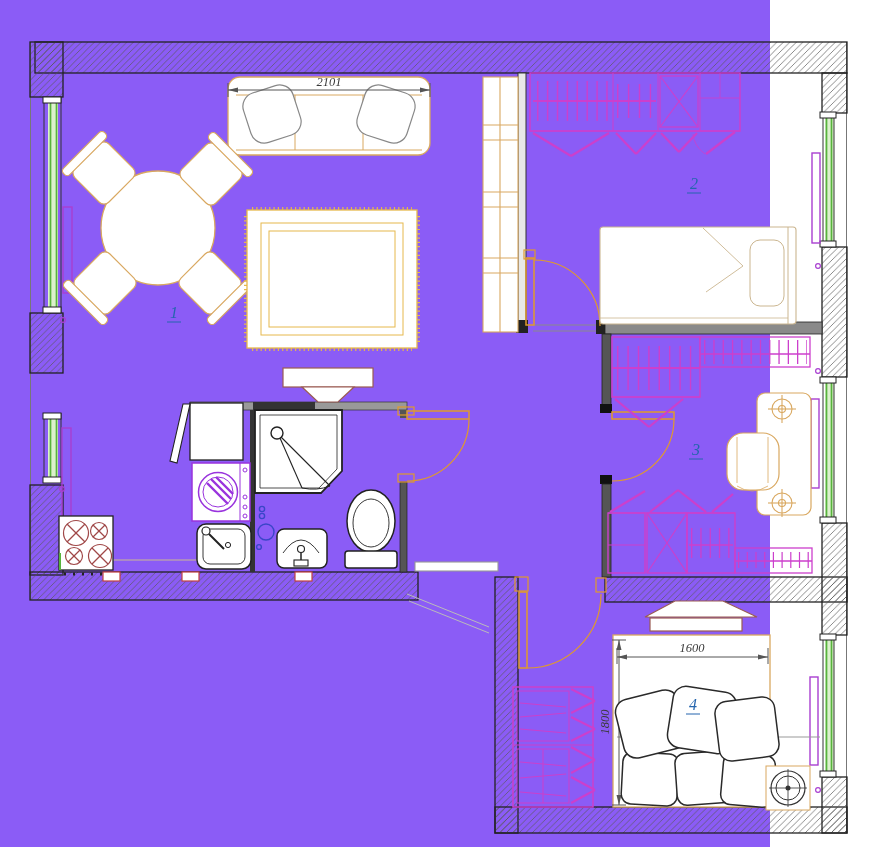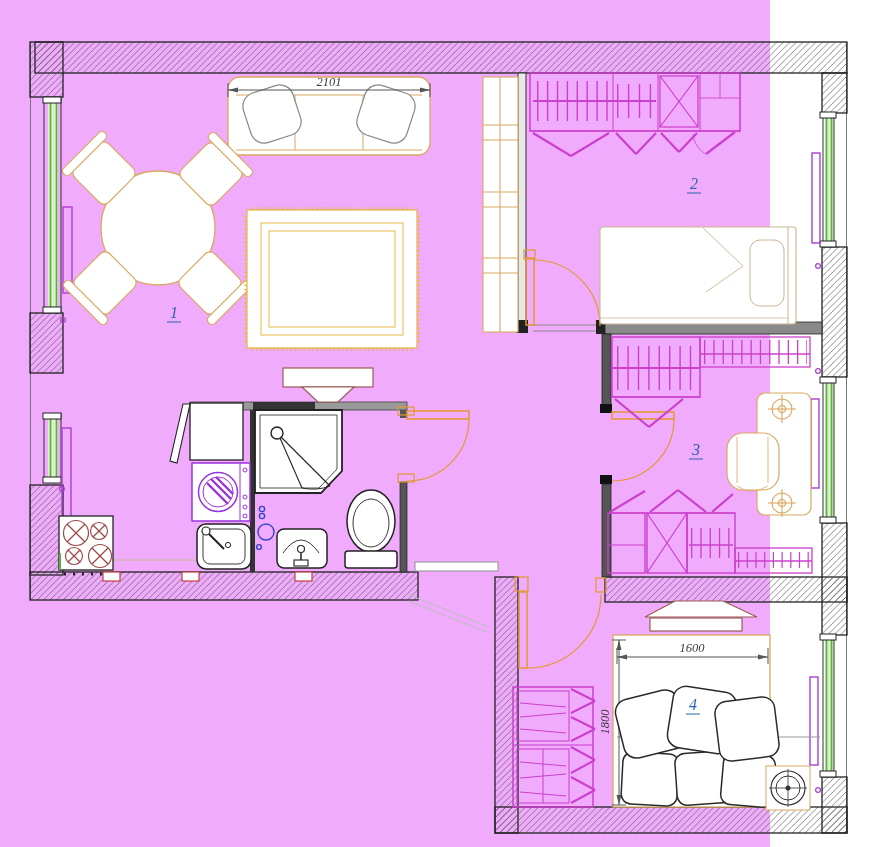--- a/index.html
+++ b/index.html
@@ -1,16 +1,16 @@
 <!DOCTYPE html>
 <html><head>
 <meta charset="utf-8">
 <style>
   html,body{margin:0;padding:0;background:#fff;}
-  .stage{width:770px;height:847px;position:relative;background:#f0abfc;}
+  .stage{width:770px;height:847px;position:relative;background:#8b5cf6;}
   text{font-family:"Liberation Serif","DejaVu Serif",serif;}
   .roomnum{font-style:italic;font-size:16px;fill:#2565AE;}
   .dim{font-style:italic;font-size:12.5px;fill:#3a3a3a;}
   .wall{fill:url(#hatch);stroke:#222;stroke-width:1.3;}
   .iwall{fill:#8a8a8a;stroke:#222;stroke-width:.8;}
   .tan{stroke:#D9A860;fill:none;}
   .tanf{stroke:#D9A860;fill:#fff;}
   .mag{stroke:#CC3FCC;fill:none;}
   .blk{stroke:#222;fill:#fff;}
   .grn{stroke:#57B33C;fill:none;}

